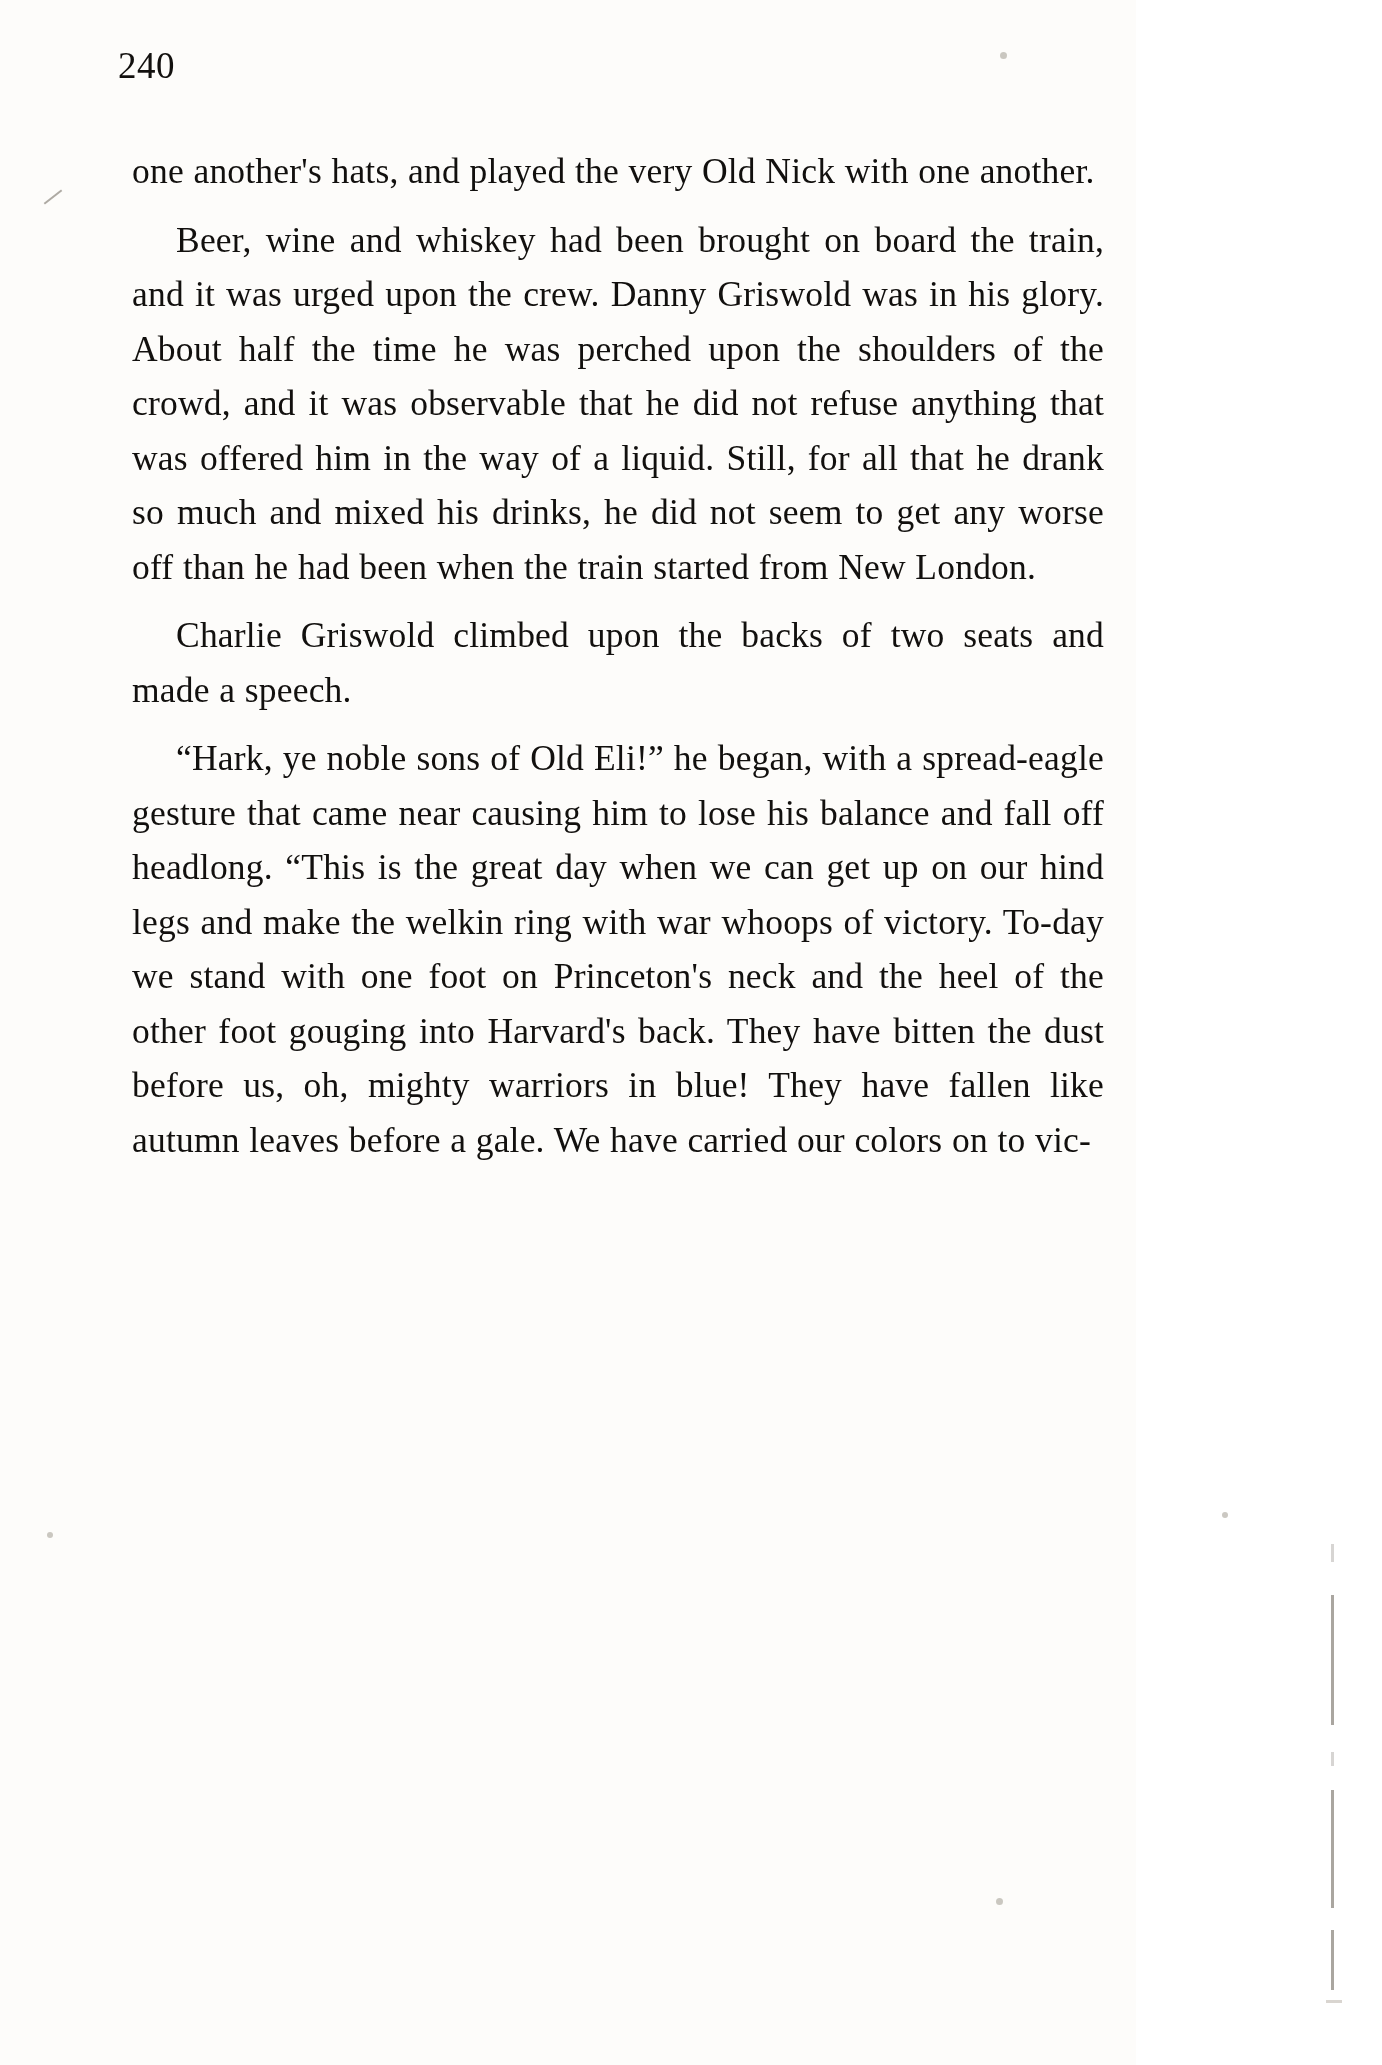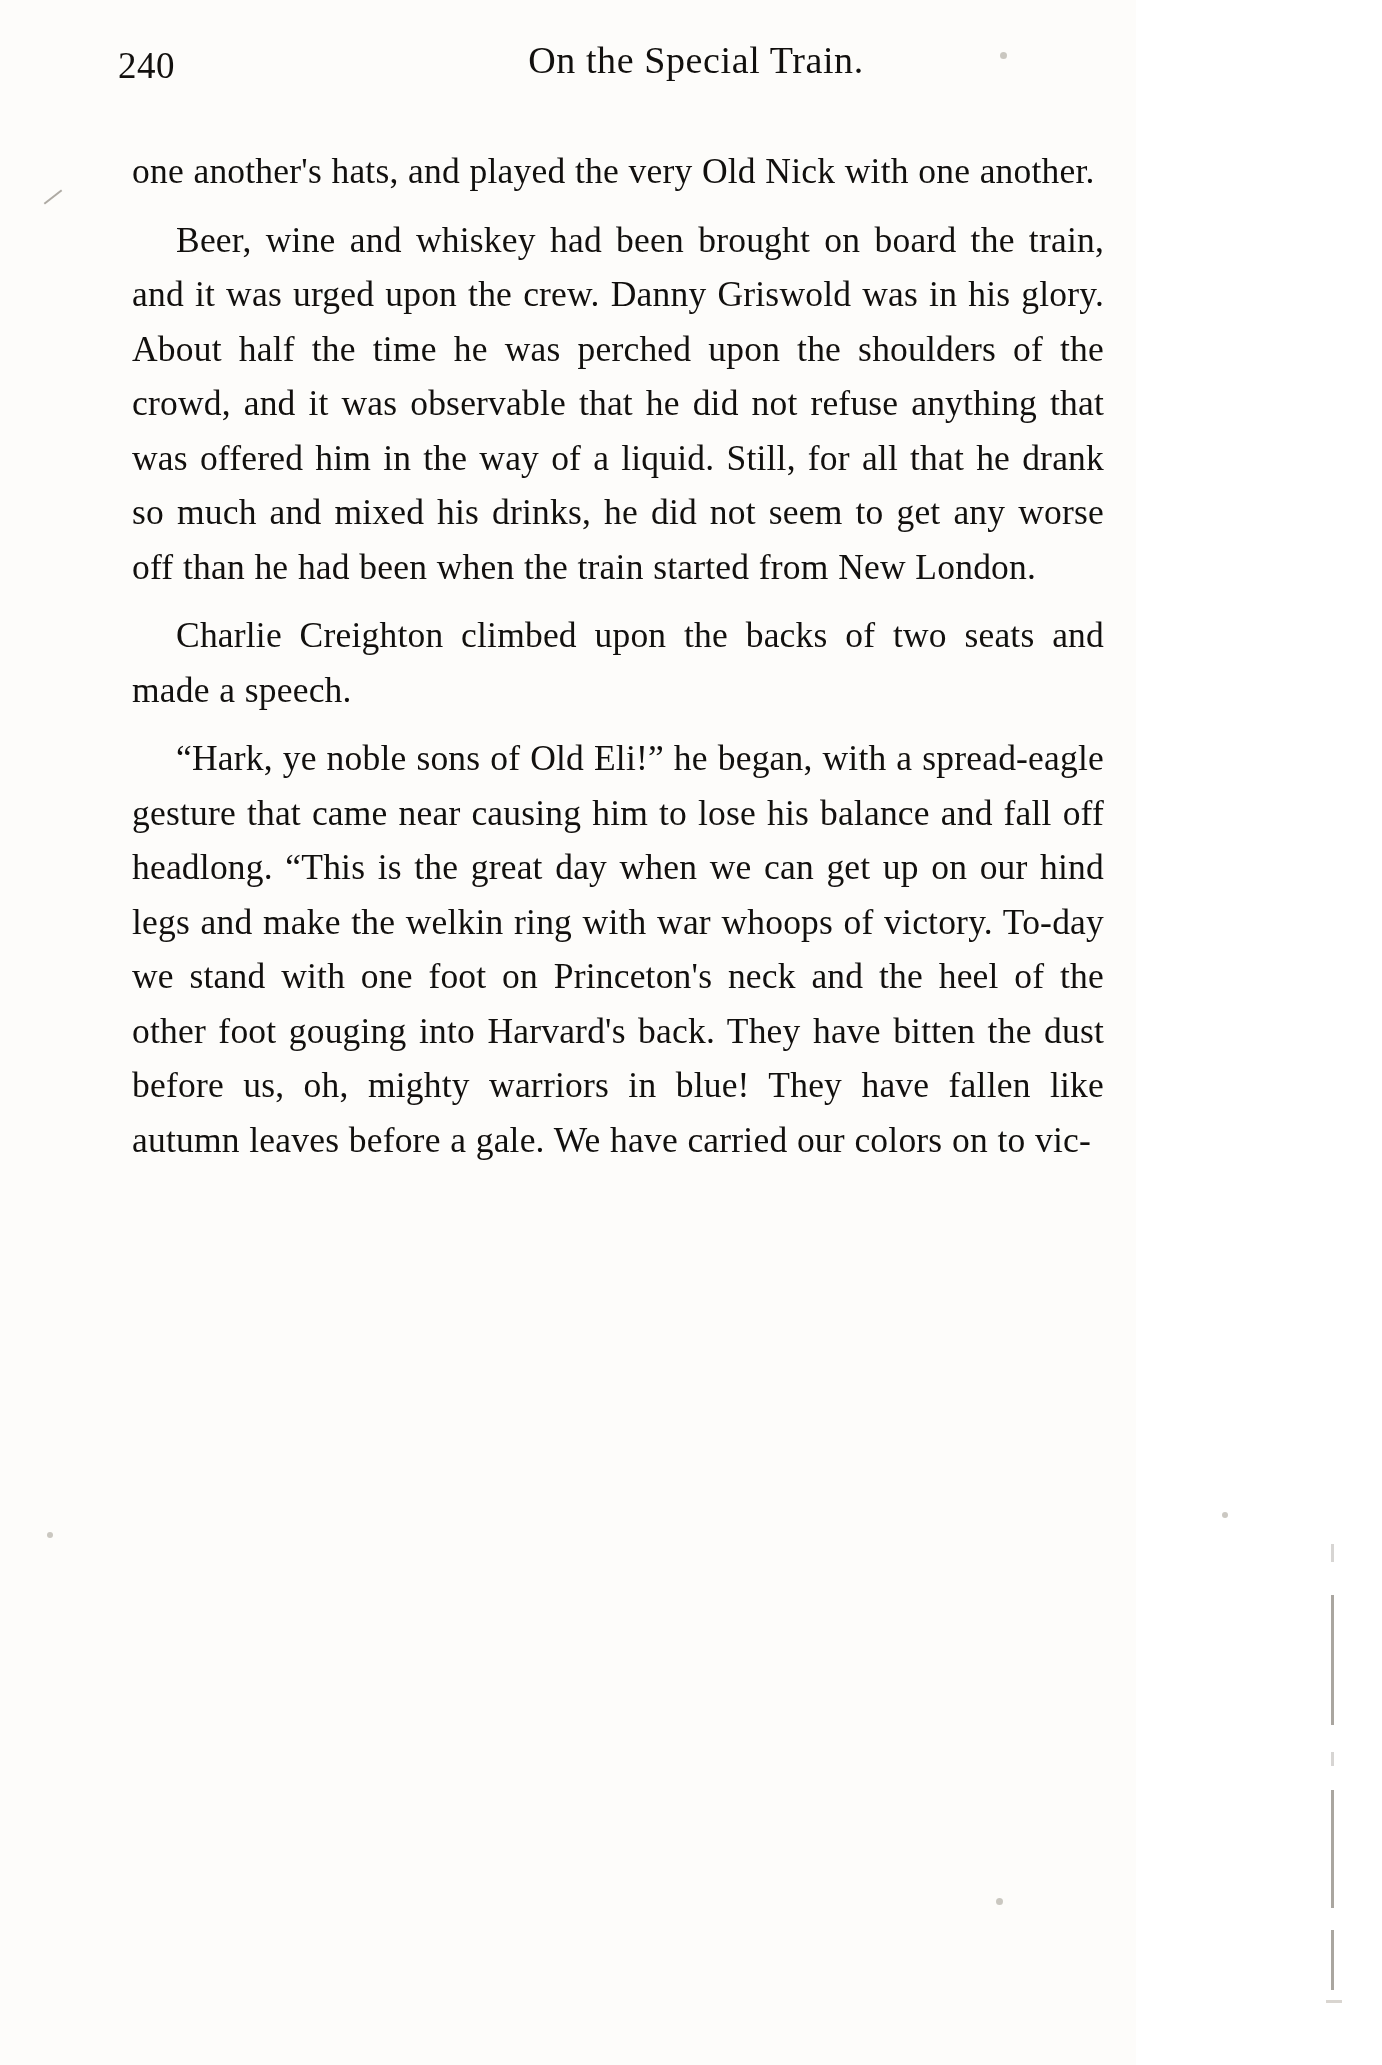--- a/index.html
+++ b/index.html
@@ -107,27 +107,26 @@
   }
 </style>
 </head>
 <body>
 
 <div class="page">
   <div class="page-inner">
 
     <div class="running-head">
       <div class="folio">240</div>
-      <div class="head-title">On the Special Train.</div>
     </div>
 
     <div class="textblock">
       <p class="para">one another's hats, and played the very Old Nick with one another.</p>
       <p class="para indent">Beer, wine and whiskey had been brought on board the train, and it was urged upon the crew.  Danny Griswold was in his glory.  About half the time he was perched upon the shoulders of the crowd, and it was observable that he did not refuse anything that was offered him in the way of a liquid.  Still, for all that he drank so much and mixed his drinks, he did not seem to get any worse off than he had been when the train started from New London.</p>
-      <p class="para indent">Charlie Creighton climbed upon the backs of two seats and made a speech.</p>
+      <p class="para indent">Charlie Griswold climbed upon the backs of two seats and made a speech.</p>
       <p class="para indent">“Hark, ye noble sons of Old Eli!” he began, with a spread-eagle gesture that came near causing him to lose his balance and fall off headlong.  “This is the great day when we can get up on our hind legs and make the welkin ring with war whoops of victory. To-day we stand with one foot on Princeton's neck and the heel of the other foot gouging into Harvard's back.  They have bitten the dust before us, oh, mighty warriors in blue!  They have fallen like autumn leaves before a gale.  We have carried our colors on to vic-</p>
     </div>
 
     <div class="tick-l"></div>
     <div class="speck" style="left:1000px; top:52px; width:7px; height:7px;"></div>
     <div class="speck" style="left:1222px; top:1512px; width:6px; height:6px;"></div>
     <div class="speck" style="left:996px; top:1898px; width:7px; height:7px;"></div>
     <div class="speck" style="left:47px; top:1532px; width:6px; height:6px;"></div>
     <div class="edge-line" style="top:1544px; height:18px; opacity:0.35;"></div>
     <div class="edge-line" style="top:1595px; height:130px;"></div>

